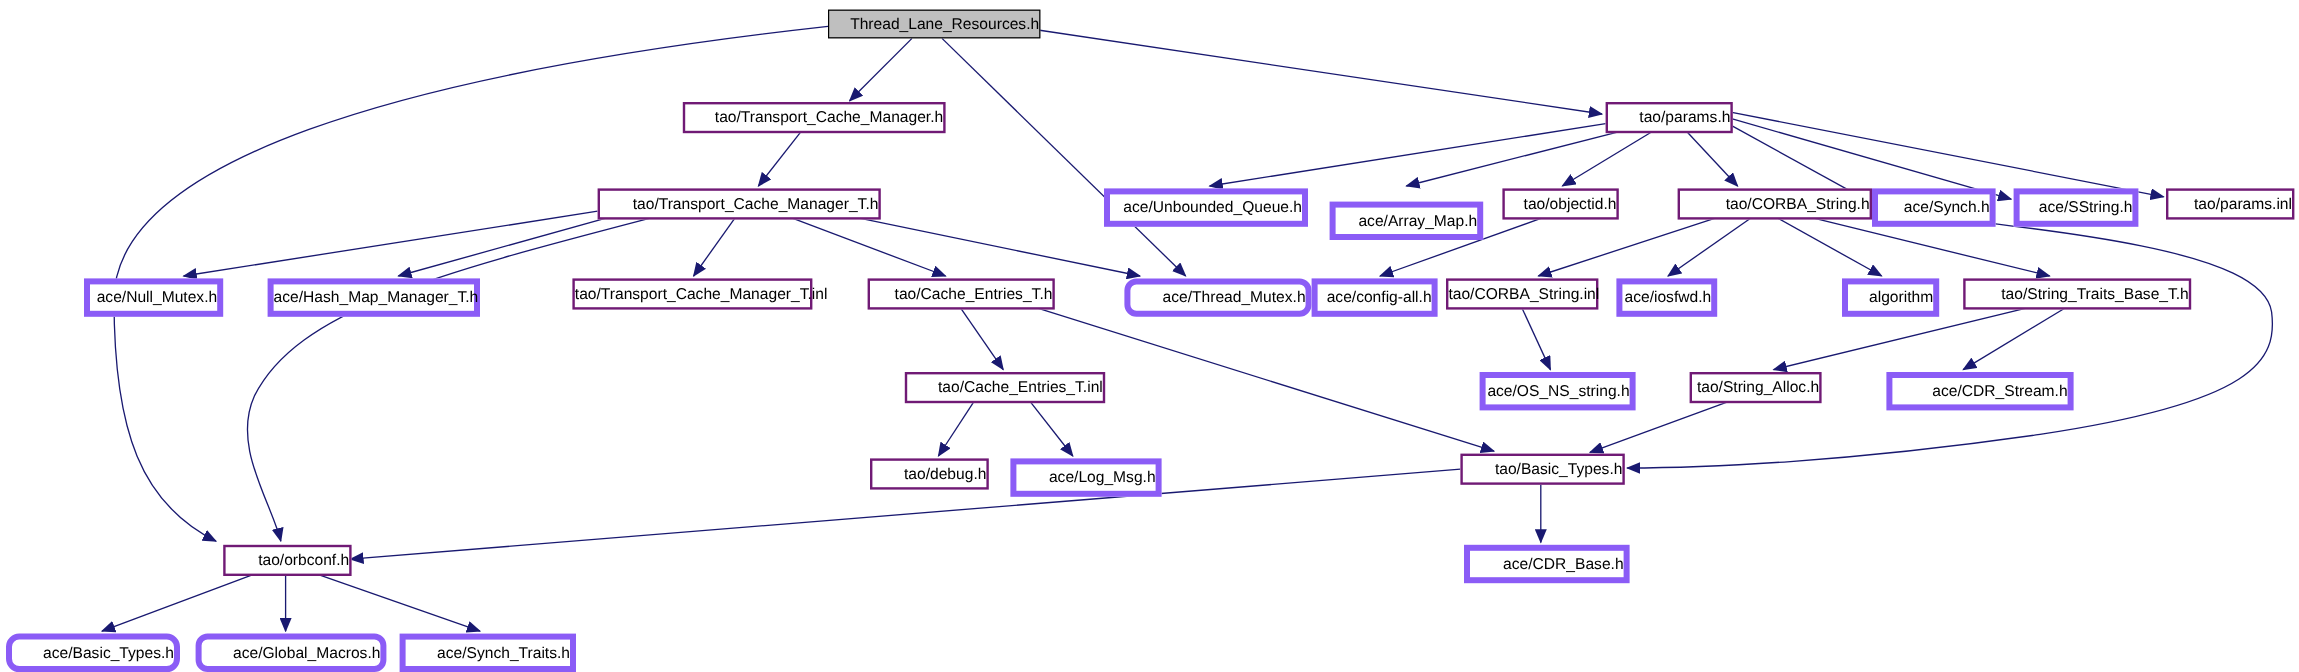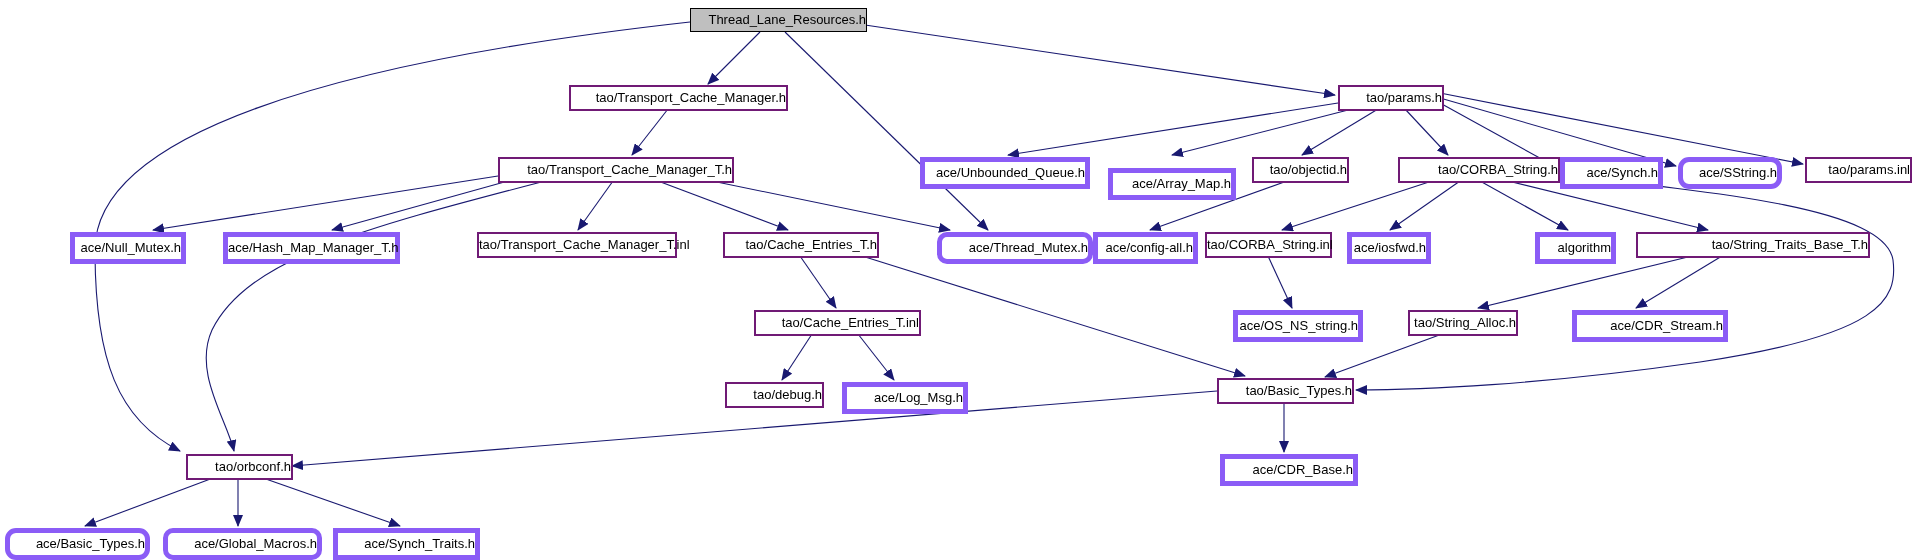--- a/index.html
+++ b/index.html
@@ -65,32 +65,32 @@
   <div id="nodes">
       <div class="node root" style="left: 690px; top: 8px; width: 175px;">Thread_Lane_Resources.h</div>
       <div class="node internal" style="left: 569px; top: 85px; width: 215px;">tao/Transport_Cache_Manager.h</div>
       <div class="node internal" style="left: 1338px; top: 85px; width: 102px;">tao/params.h</div>
       <div class="node internal" style="left: 498px; top: 157px; width: 232px;">tao/Transport_Cache_Manager_T.h</div>
       <div class="node leaf" style="left: 920px; top: 157px; width: 160px;">ace/Unbounded_Queue.h</div>
       <div class="node leaf" style="left: 1108px; top: 168px; width: 118px;">ace/Array_Map.h</div>
       <div class="node internal" style="left: 1252px; top: 157px; width: 93px;">tao/objectid.h</div>
       <div class="node internal" style="left: 1398px; top: 157px; width: 138px; padding-left: 20px;">tao/CORBA_String.h</div>
       <div class="node leaf" style="left: 1560px; top: 157px; width: 93px;">ace/Synch.h</div>
-      <div class="node leaf" style="left: 1678px; top: 157px; width: 94px; border-radius: 11px;">ace/SString.h</div>
+      <div class="node leaf" style="left: 1678px; top: 157px; width: 94px;">ace/SString.h</div>
       <div class="node internal" style="left: 1805px; top: 157px; width: 103px;">tao/params.inl</div>
       <div class="node leaf" style="left: 70px; top: 232px; width: 106px;">ace/Null_Mutex.h</div>
       <div class="node leaf" style="left: 223px; top: 232px; width: 167px;">ace/Hash_Map_Manager_T.h</div>
       <div class="node internal" style="left: 477px; top: 232px; width: 196px;">tao/Transport_Cache_Manager_T.inl</div>
       <div class="node internal" style="left: 723px; top: 232px; width: 152px;">tao/Cache_Entries_T.h</div>
       <div class="node leaf" style="left: 937px; top: 232px; width: 146px; border-radius: 10px;">ace/Thread_Mutex.h</div>
       <div class="node leaf" style="left: 1093px; top: 232px; width: 95px;">ace/config-all.h</div>
       <div class="node internal" style="left: 1205px; top: 232px; width: 123px;">tao/CORBA_String.inl</div>
       <div class="node leaf" style="left: 1347px; top: 232px; width: 74px;">ace/iosfwd.h</div>
       <div class="node leaf" style="left: 1535px; top: 232px; width: 71px;">algorithm</div>
-      <div class="node internal" style="left: 1636px; top: 232px; width: 186px; padding-left: 44px;">tao/String_Traits_Base_T.h</div>
+      <div class="node internal" style="left: 1636px; top: 232px; width: 186px;">tao/String_Traits_Base_T.h</div>
       <div class="node internal" style="left: 754px; top: 310px; width: 163px;">tao/Cache_Entries_T.inl</div>
       <div class="node leaf" style="left: 1233px; top: 310px; width: 120px;">ace/OS_NS_string.h</div>
       <div class="node internal" style="left: 1408px; top: 310px; width: 106px;">tao/String_Alloc.h</div>
       <div class="node leaf" style="left: 1572px; top: 310px; width: 118px; padding-left: 28px;">ace/CDR_Stream.h</div>
       <div class="node internal" style="left: 725px; top: 382px; width: 95px;">tao/debug.h</div>
       <div class="node leaf" style="left: 842px; top: 382px; width: 116px;">ace/Log_Msg.h</div>
       <div class="node internal" style="left: 1217px; top: 378px; width: 133px;">tao/Basic_Types.h</div>
       <div class="node leaf" style="left: 1220px; top: 454px; width: 128px;">ace/CDR_Base.h</div>
       <div class="node internal" style="left: 186px; top: 454px; width: 103px;">tao/orbconf.h</div>
       <div class="node leaf" style="left: 5px; top: 528px; width: 135px; border-radius: 11px;">ace/Basic_Types.h</div>

